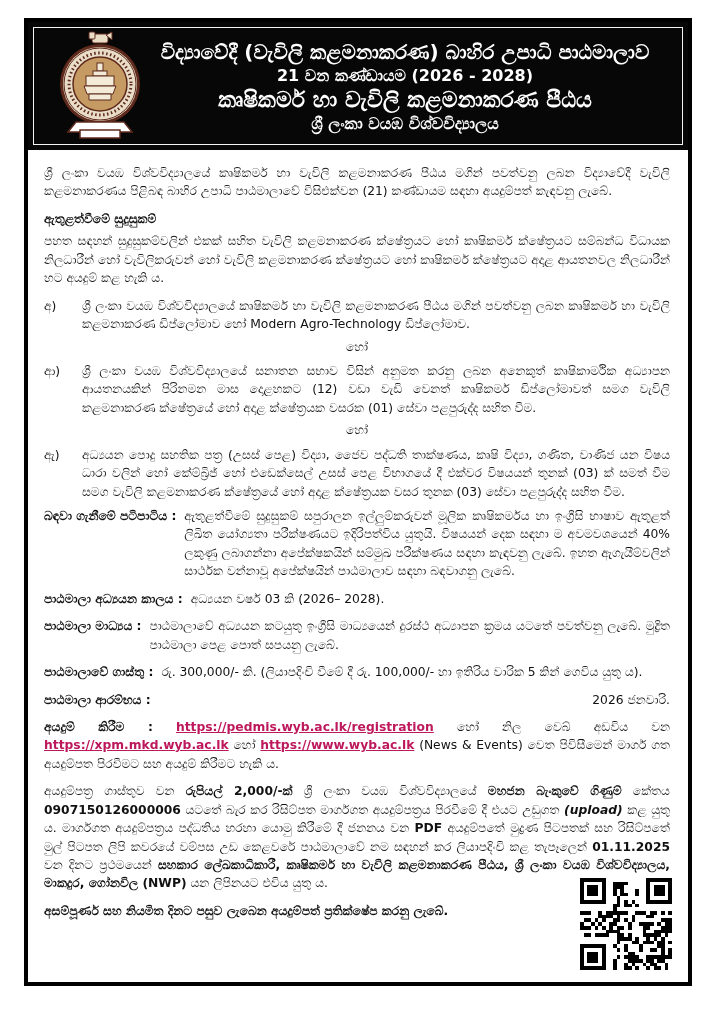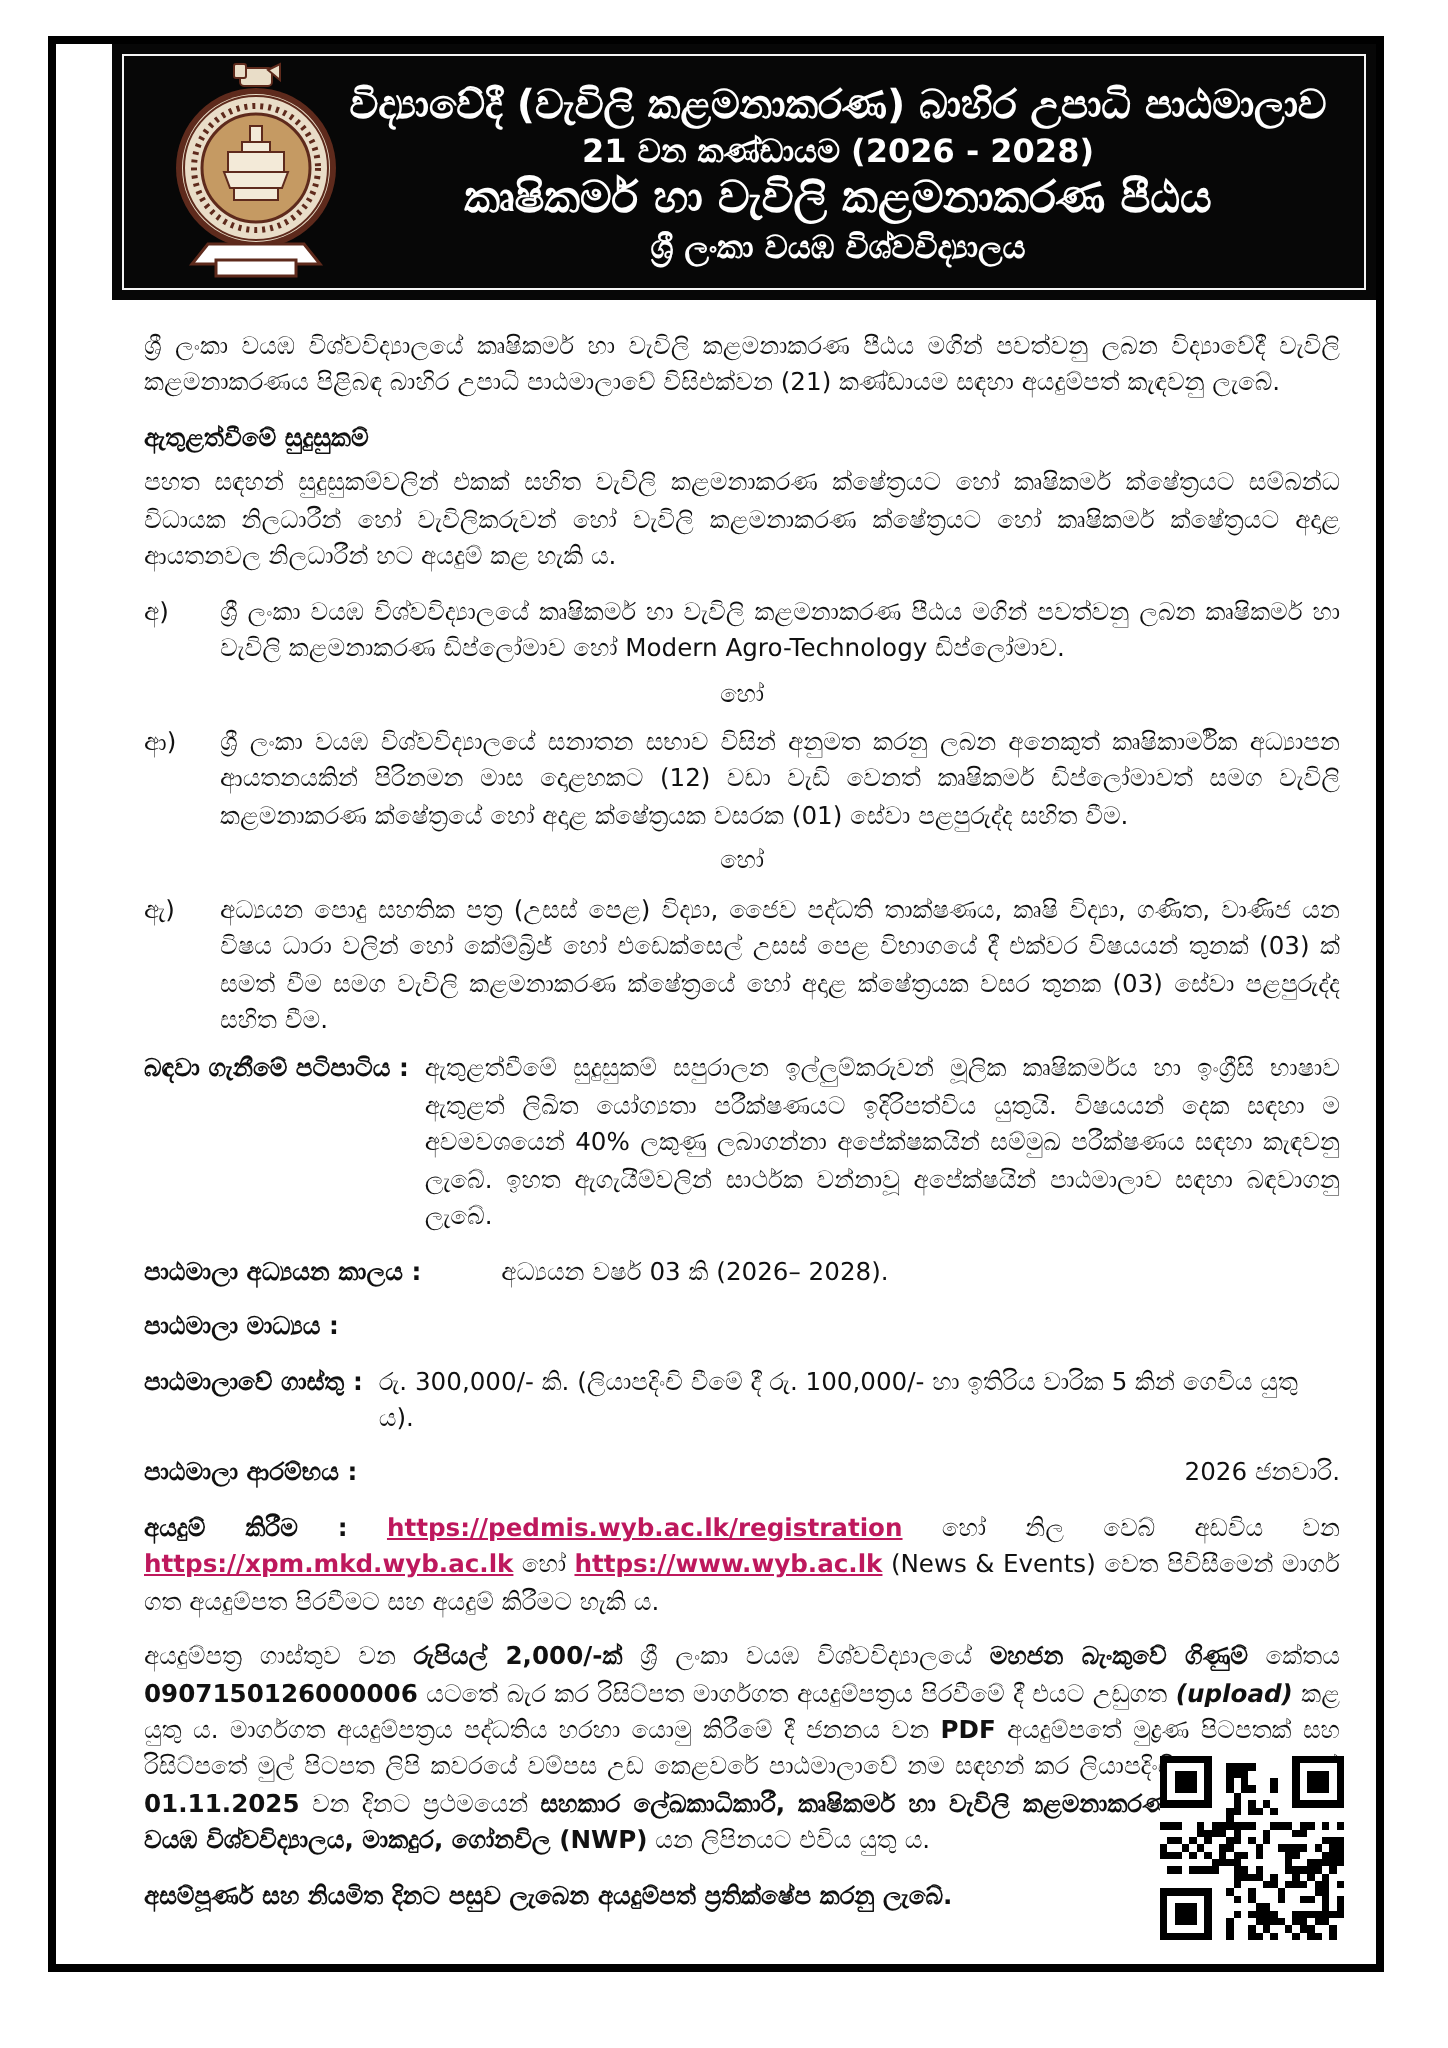--- a/index.html
+++ b/index.html
@@ -1,19 +1,19 @@
 <!DOCTYPE html>
 <html><head>
 <meta charset="utf-8">
 <style>
   html,body{margin:0;padding:0;background:#ffffff;}
   body{width:724px;height:1024px;position:relative;overflow:hidden;
        font-family:"DejaVu Sans","Liberation Sans",sans-serif;color:#111;}
   .page-frame{position:absolute;left:24px;top:18px;width:668px;height:968px;
-       border:4px solid #000;background:#fff;box-sizing:border-box;overflow:hidden;padding-left:28px;}
+       border:4px solid #000;background:#fff;box-sizing:border-box;overflow:hidden;}
   
   .header{position:relative;height:128px;background:#070707;
        outline:1px solid #f5f5f5;outline-offset:-6px;}
   .logo-wrap{position:absolute;left:28px;top:8px;width:88px;height:112px;}
   .header-text{margin-left:112px;height:100%;display:flex;flex-direction:column;
        justify-content:center;align-items:center;text-align:center;color:#fff;
        padding:4px 18px 4px 0;box-sizing:border-box;row-gap:2px;}
   .h-l1{font-size:20px;font-weight:bold;}
   .h-l2{font-size:16px;font-weight:bold;}
   .h-l3{font-size:22px;font-weight:bold;}
@@ -110,25 +110,26 @@
       <span class="item-text">අධ්‍යයන පොදු සහතික පත්‍ර (උසස් පෙළ) විද්‍යා, ජෛව පද්ධති තාක්ෂණය, කෘෂි විද්‍යා, ගණිත, වාණිජ යන විෂය ධාරා වලින් හෝ කේම්බ්‍රිජ් හෝ එඩෙක්සෙල් උසස් පෙළ විභාගයේ දී එක්වර විෂයයන් තුනක් (03) ක් සමත් වීම සමග වැවිලි කළමනාකරණ ක්ෂේත්‍රයේ හෝ අදාළ ක්ෂේත්‍රයක වසර තුනක (03) සේවා පළපුරුද්ද සහිත වීම.</span>
     </div>
 
     <div class="labelled" style="margin-top:6px;">
       <span class="lab">බඳවා ගැනීමේ පටිපාටිය :</span>
       <span class="val">ඇතුළත්වීමේ සුදුසුකම් සපුරාලන ඉල්ලුම්කරුවන් මූලික කෘෂිකර්මය හා ඉංග්‍රීසි භාෂාව ඇතුළත් ලිඛිත යෝග්‍යතා පරීක්ෂණයට ඉදිරිපත්විය යුතුයි.  විෂයයන් දෙක සඳහා ම අවමවශයෙන් 40% ලකුණු ලබාගන්නා අපේක්ෂකයින් සම්මුඛ පරීක්ෂණය සඳහා කැඳවනු ලැබේ. ඉහත ඇගැයීම්වලින් සාර්ථක වන්නාවූ අපේක්ෂයින් පාඨමාලාව සඳහා බඳවාගනු ලැබේ.</span>
     </div>
 
     <div class="labelled">
       <span class="lab">පාඨමාලා අධ්‍යයන කාලය :</span>
-      <span class="val" style="text-align:left;margin-left:32px;">අධ්‍යයන වර්ෂ 03 කි (2026– 2028).</span>
+      <span class="val" style="text-align:left;">අධ්‍යයන වර්ෂ 03 කි (2026– 2028).</span>
     </div>
 
     <div class="labelled">
       <span class="lab">පාඨමාලා මාධ්‍යය  :</span>
+      <span class="val">පාඨමාලාවේ අධ්‍යයන කටයුතු ඉංග්‍රීසි මාධ්‍යයෙන් දුරස්ථ අධ්‍යාපන ක්‍රමය යටතේ පවත්වනු ලැබේ.  මුද්‍රිත පාඨමාලා පෙළ පොත් සපයනු ලැබේ.</span>
     </div>
 
     <div class="labelled">
       <span class="lab">පාඨමාලාවේ ගාස්තු  :</span>
       <span class="val" style="text-align:left;">රු. 300,000/- කි. (ලියාපදිංචි වීමේ දී රු. 100,000/- හා ඉතිරිය වාරික 5 කින් ගෙවිය යුතු ය).</span>
     </div>
 
 
     <div class="labelled">
       <span class="lab">පාඨමාලා ආරම්භය  :</span>

